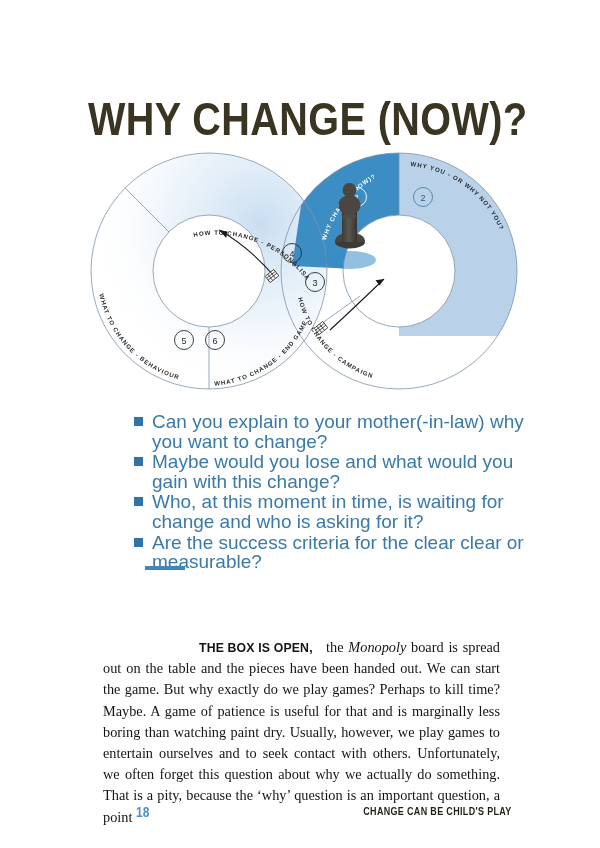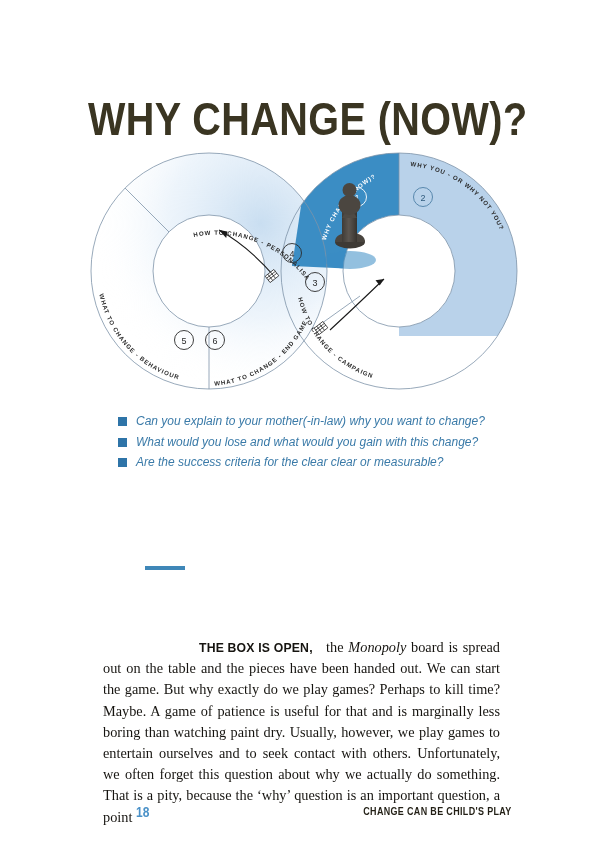--- a/index.html
+++ b/index.html
@@ -37,28 +37,27 @@
     left: 78px;
     top: 146px;
     width: 452px;
     height: 250px;
   }
   #diagram-svg { display: block; }
 
   
   #question-list {
     position: absolute;
-    left: 118px;
+    left: 134px;
     top: 412px;
     width: 420px;
     font-family: "Liberation Sans", sans-serif;
-    font-size: 12px;
+    font-size: 19px;
     line-height: 19.6px;
     color: #3a7aa8;
-    font-style: italic;
   }
   #question-list .q-item {
     display: flex;
     align-items: flex-start;
     margin-bottom: 1px;
   }
   #question-list .q-bullet {
     width: 9px;
     height: 9px;
     background: #2e74a8;
@@ -309,21 +308,25 @@
   </svg>
 </div>
 
 <ul id="question-list" style="list-style:none;margin:0;padding:0;">
   <li class="q-item">
     <span class="q-bullet"></span>
     <span class="q-text">Can you explain to your mother(-in-law) why you want to change?</span>
   </li>
   <li class="q-item">
     <span class="q-bullet"></span>
-    <span class="q-text">What would you lose and what would you gain with this change?</span>
+    <span class="q-text">Maybe would you lose and what would you gain with this change?</span>
+  </li>
+  <li class="q-item">
+    <span class="q-bullet"></span>
+    <span class="q-text">Who, at this moment in time, is waiting for change and who is asking for it?</span>
   </li>
   <li class="q-item">
     <span class="q-bullet"></span>
     <span class="q-text">Are the success criteria for the clear clear or measurable?</span>
   </li>
 </ul>
 
 <div id="section-divider"></div>
 
 <p id="body-copy"><span class="lead-in">THE BOX IS OPEN,</span><span> the </span><span class="ital">Monopoly</span><span> board is spread out on the table and the pieces have been handed out. We can start the game. But why exactly do we play games? Perhaps to kill time? Maybe. A game of patience is useful for that and is marginally less boring than watching paint dry. Usually, however, we play games to entertain ourselves and to seek contact with others. Unfortunately, we often forget this question about why we actually do something. That is a pity, because the ‘why’ question is an important question, a point</span></p>

